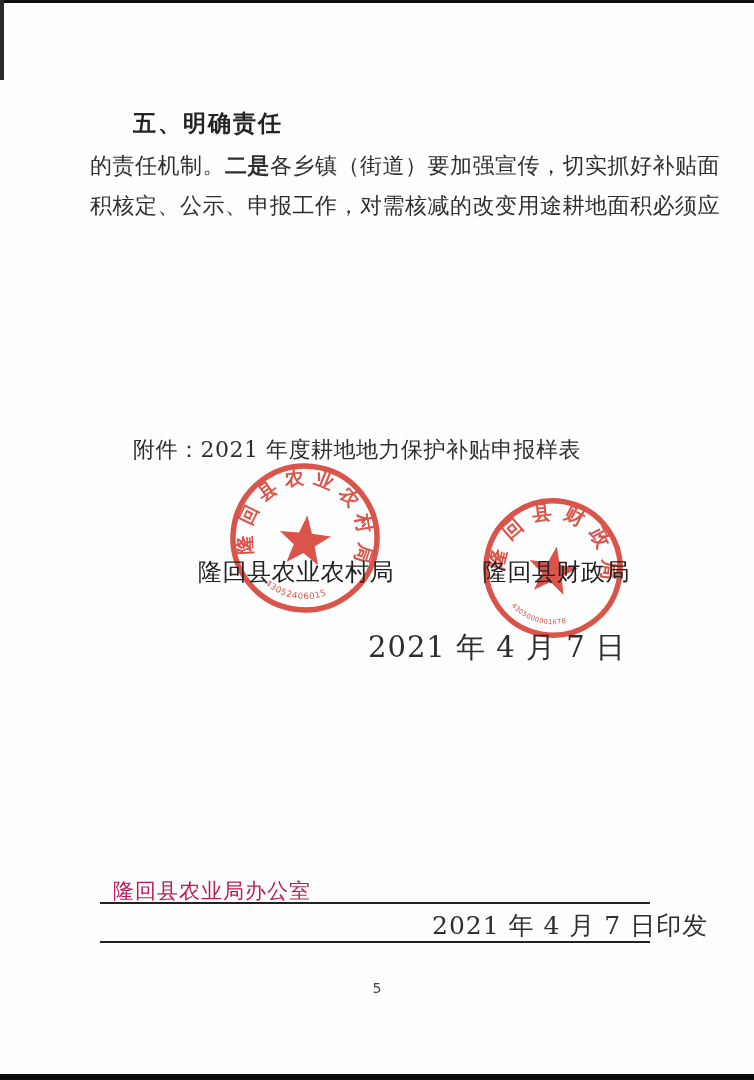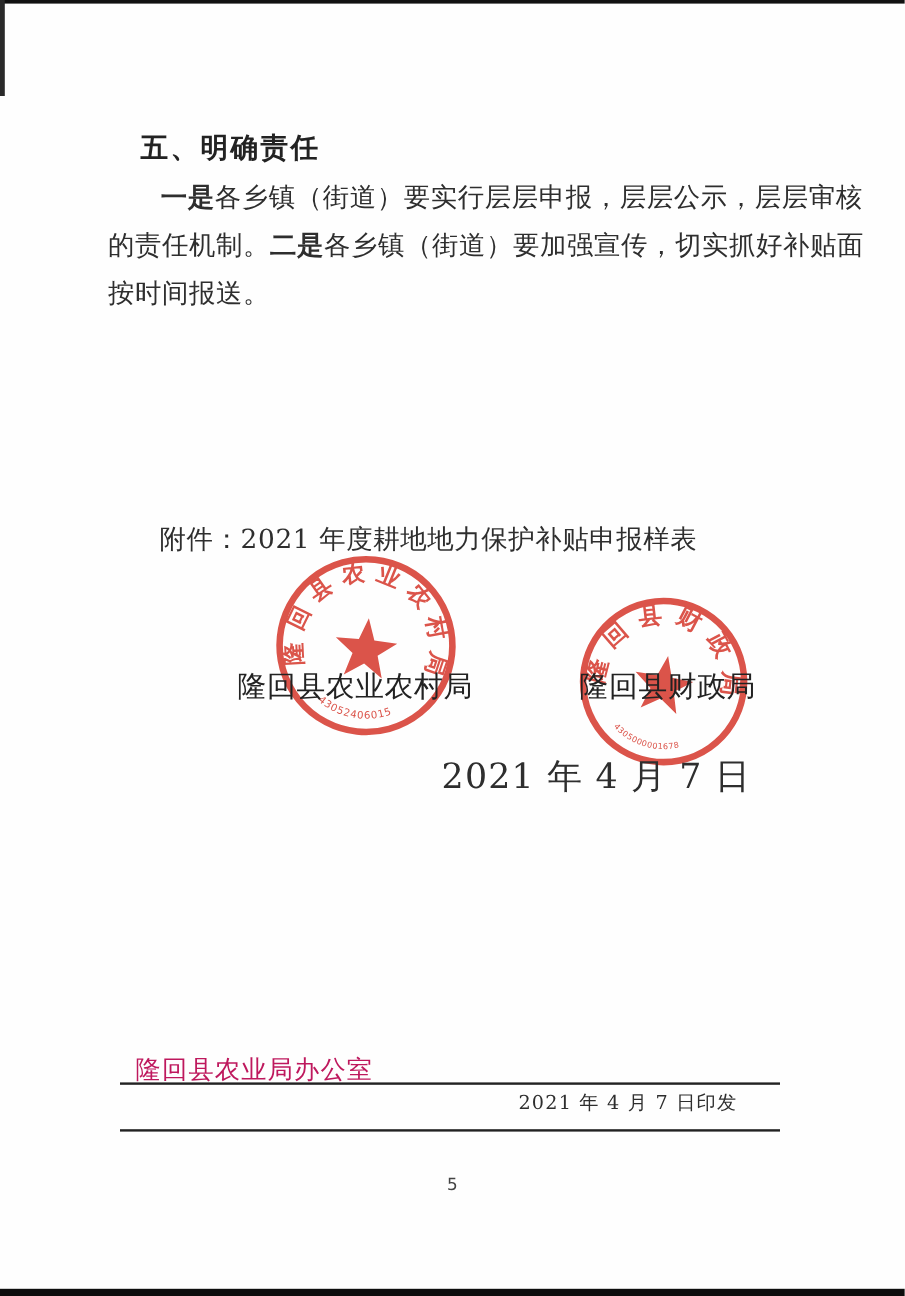--- a/index.html
+++ b/index.html
@@ -11,21 +11,21 @@
     font-family: "DejaVu Serif", "DejaVu Sans", serif;
     color: #2b2b2b;
     overflow: hidden;
   }
   
   .edge-top    { position: absolute; left: 0; top: 0; width: 754px; height: 3px; background: #111; }
   .edge-bottom { position: absolute; left: 0; top: 1074px; width: 754px; height: 6px; background: #0d0d0d; }
   .edge-left   { position: absolute; left: 0; top: 0; width: 4px; height: 80px; background: #2a2a2a; }
 
   .heading {
-    position: absolute; left: 117px; top: 108px;
+    position: absolute; left: 133px; top: 108px;
     font-family: Liberation Serif, serif;
     font-weight: bold; font-size: 23px; letter-spacing: 2px; color: #222;
   }
   .para {
     position: absolute; left: 90px; top: 146px; width: 590px;
     font-size: 22px; line-height: 40px; letter-spacing: 0.5px; color: #2e2e2e;
   }
   .para .line { white-space: nowrap; }
   .para .line.indent { padding-left: 44px; }
   .para .b { font-weight: bold; font-family: "DejaVu Sans", sans-serif; }
@@ -57,41 +57,40 @@
 
   .footer-rule { position: absolute; left: 100px; width: 550px; height: 0; border-top: 2px solid #222; }
   .rule-top { top: 902px; }
   .rule-bottom { top: 941px; }
   .footer-office {
     position: absolute; left: 113px; top: 877px;
     font-size: 21px; letter-spacing: 1px; color: #be185d; white-space: nowrap;
   }
   .footer-issue {
     position: absolute; left: 432px; top: 909px;
-    font-size: 16px; letter-spacing: 1px; color: #2e2e2e; white-space: nowrap;
+    font-size: 25px; letter-spacing: 1px; color: #2e2e2e; white-space: nowrap;
   }
   .page-number {
     position: absolute; left: 0; top: 980px; width: 754px;
     text-align: center; font-size: 14px; color: #444;
     font-family: "DejaVu Sans", sans-serif;
   }
 </style>
 </head>
 <body>
 
 <div class="edge-top"></div>
 <div class="edge-bottom"></div>
 <div class="edge-left"></div>
 
 <div class="heading">五、明确责任</div>
 
 <div class="para">
-  <div class="line indent"><span class="b">一是</span><span>各乡镇（街道）要实行层层申报，层层公示，层层审核</span></div>
   <div class="line"><span>的责任机制。</span><span class="b">二是</span><span>各乡镇（街道）要加强宣传，切实抓好补贴面</span></div>
-  <div class="line"><span>按时间报送。</span></div>
+  <div class="line"><span>积核定、公示、申报工作，对需核减的改变用途耕地面积必须应</span></div>
 </div>
 
 <div class="attachment">附件：2021 年度耕地地力保护补贴申报样表</div>
 
 <div class="stamp stamp-left">
   <svg viewBox="0 0 160 160">
     <circle cx="80" cy="80" r="72" fill="none" stroke="#d9453a" stroke-width="5.5"></circle>
     <path id="arcL" d="M 31.1 102.8 A 54 54 0 1 1 128.9 102.8" fill="none"></path>
     <text class="arcname" font-size="19" letter-spacing="8" fill="#d9453a">
       <textPath href="#arcL" startOffset="2">隆回县农业农村局</textPath>

